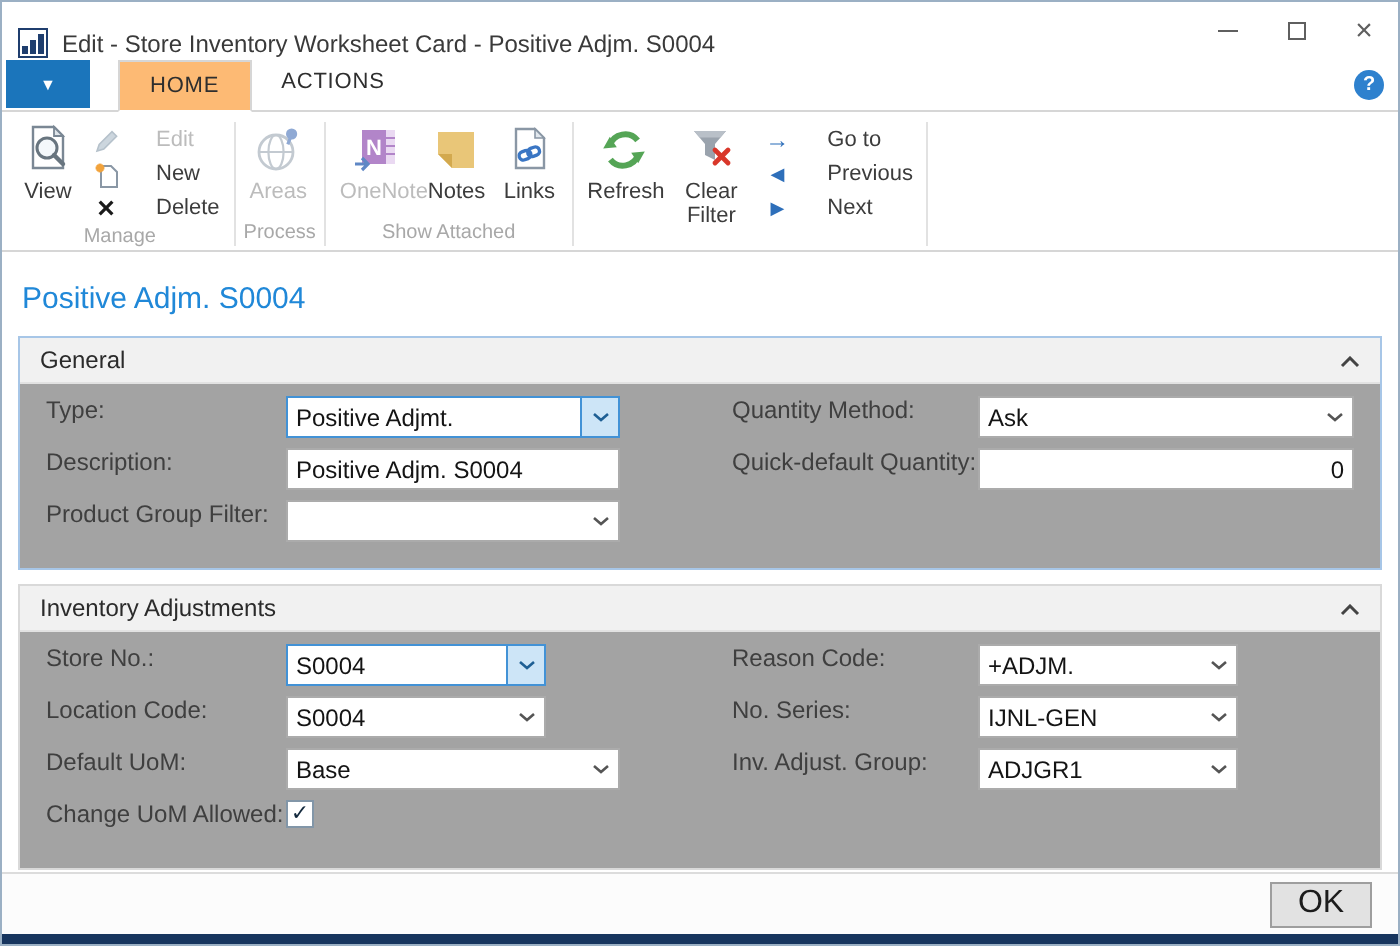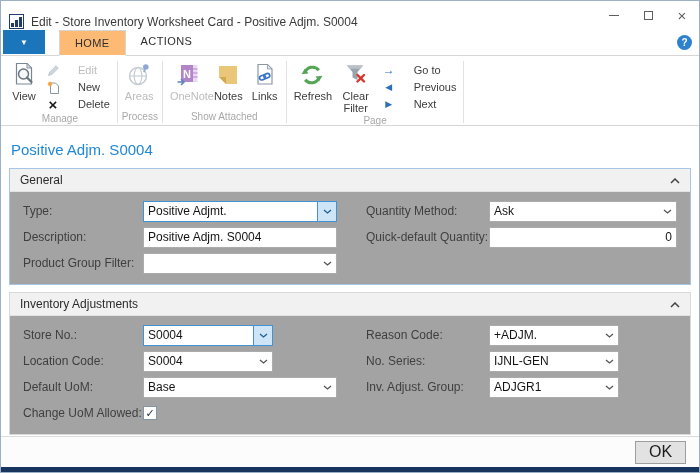--- a/index.html
+++ b/index.html
@@ -42,26 +42,26 @@
   .tri-blue { color:#2e6fba; font-size:9px; line-height:12px; }
 
   
   .page-title { margin:15px 0 10px 10px; font-size:15px; color:#2088d8; }
   .fasttab { margin:0 8px 7px 8px; border:1px solid #d9d9d9; background:#a3a3a3; }
   .fasttab.focused { border-color:#a7c6e7; }
   .ft-header { height:23px; background:#f1f1f1; display:flex; align-items:center; justify-content:space-between; padding:0 10px; font-size:12px; color:#2b2b2b; border-bottom:1px solid #e2e2e2; }
   .ft-body { display:flex; padding:6px 0 8px 0; }
   .col-left { width:349px; padding-left:13px; }
   .col-right { flex:1; padding-left:7px; }
-  .frow { display:flex; align-items:center; height:26px; }
+  .frow { display:flex; height:26px; }
   .flabel { font-size:12px; color:#3f3f3f; }
   .col-left .flabel { width:120px; }
   .col-right .flabel { width:123px; }
   .field { height:21px; border:1px solid #ababab; display:flex; align-items:center; font-size:12px; color:#141414; background:#fff; padding-left:4px; }
-  .w194{width:194px} .w188{width:188px} .w130{width:130px}
+  .w194{width:167px} .w188{width:188px} .w130{width:130px}
   .field.num { justify-content:flex-end; padding-right:4px; }
   .combo .cbtn { margin-left:auto; width:17px; align-self:stretch; display:flex; align-items:center; justify-content:center; }
   .combo.focused { border-color:#4292d6; }
   .combo.focused .cbtn { background:#cde5f7; border-left:1px solid #4292d6; width:19px; }
   .checkbox { width:14px; height:14px; border:1px solid #8296a8; display:flex; align-items:center; justify-content:center; font-size:11px; line-height:12px; color:#13293d; background:#fff; }
 
   
   .footer { position:absolute; left:0; right:0; bottom:5px; height:31px; border-top:1px solid #dcdcdc; background:#fcfcfc; display:flex; align-items:center; justify-content:flex-end; padding-right:13px; }
   .ok-btn { width:51px; height:23px; background:#e2e2e2; border:1px solid #9e9e9e; font-size:16px; color:#1c1c1c; font-family:inherit; }
   .bottom-bar { position:absolute; left:0; right:0; bottom:0; height:5px; background:#17355e; }
@@ -261,21 +261,20 @@
             <span class="lbl">Previous</span>
           </div>
           <div class="btn-small">
             <span class="ic">
                 <span class="tri-blue">▶</span>
               </span>
             <span class="lbl">Next</span>
           </div>
         </div>
       </div>
-      <div class="rgroup-label">Page</div>
     </div>
 
     <div class="rsep"></div>
   </div>
 
   <div class="page-title">Positive Adjm. S0004</div>
 
   <div class="fasttab focused">
     <div class="ft-header">
       <span>General</span>

